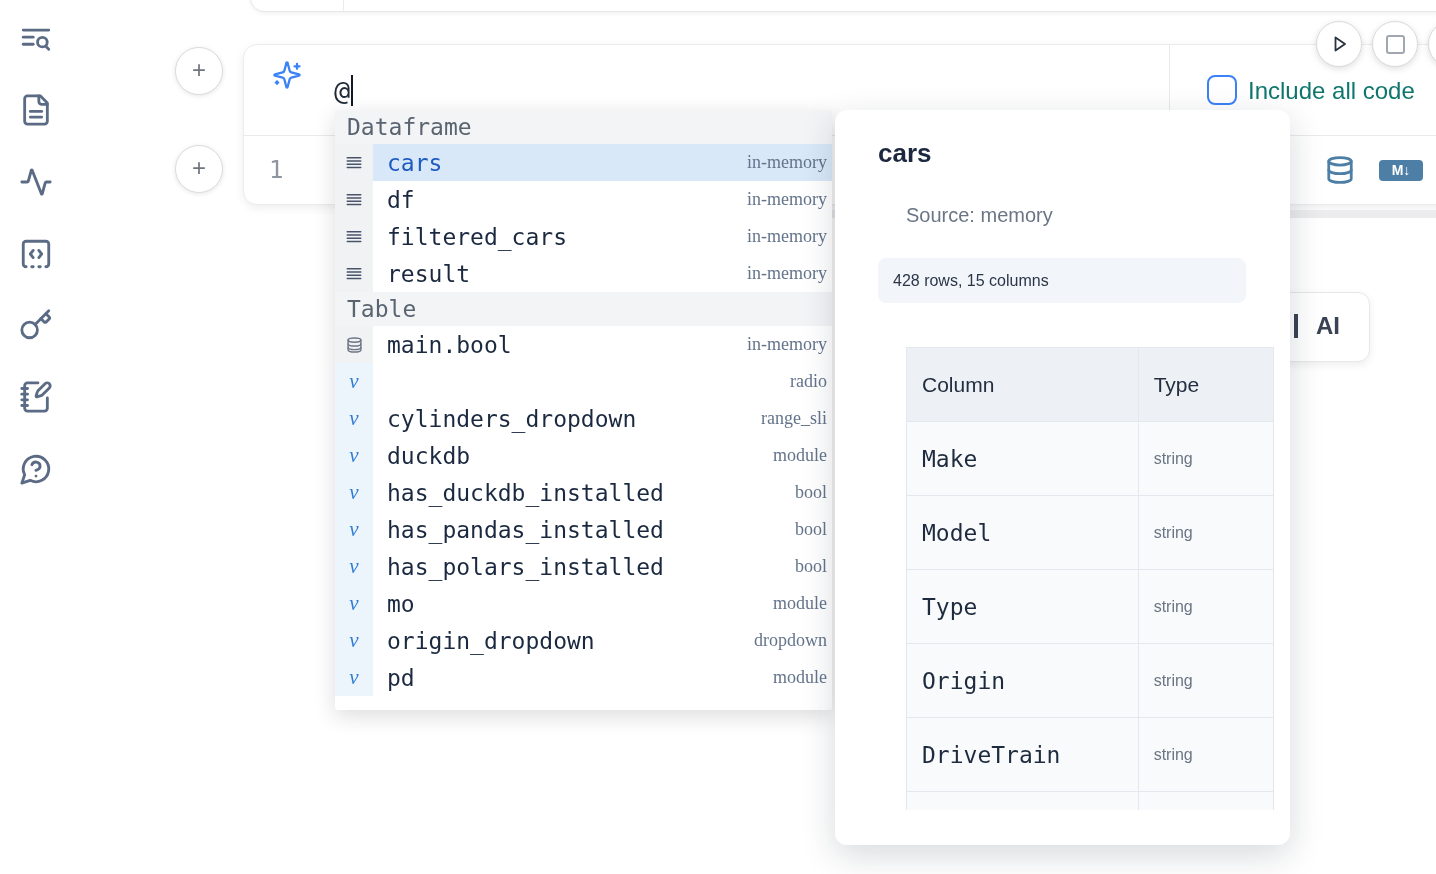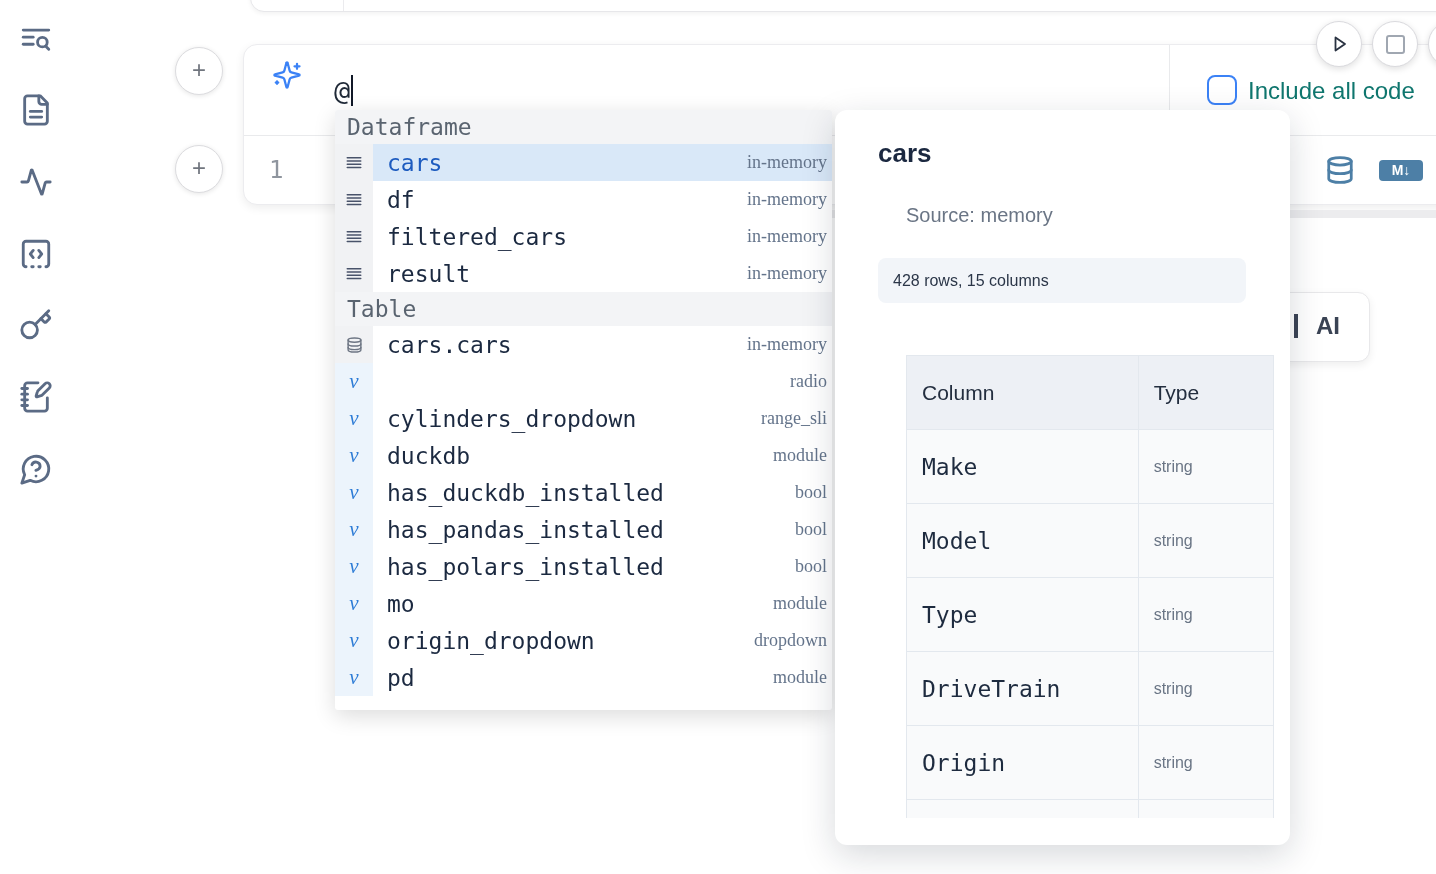--- a/index.html
+++ b/index.html
@@ -122,21 +122,21 @@
     background:#fff;border-radius:12px;box-shadow:0 10px 34px rgba(20,30,50,.17);
     z-index:6;box-sizing:border-box;
   }
   .panel-title{position:absolute;left:43px;top:28px;font-size:26px;font-weight:bold;color:#1b2840;}
   .panel-source{position:absolute;left:43px;top:94px;font-size:20px;color:#6a7585;margin-left:28px;}
   .panel-badge{
     position:absolute;left:43px;top:148px;width:368px;height:45px;box-sizing:border-box;
     background:#f2f5f9;border-radius:8px;font-size:16px;color:#2b3648;
     line-height:45px;padding-left:15px;
   }
-  .tbl-wrap{position:absolute;left:43px;top:245px;width:369px;height:463px;overflow:hidden;padding-left:28px;}
+  .tbl-wrap{position:absolute;left:43px;top:237px;width:369px;height:463px;overflow:hidden;padding-left:28px;}
   .ptable{border-collapse:collapse;width:368px;border:1px solid #e3e8ee;}
   .ptable th{
     background:#edf0f5;height:73px;text-align:left;padding:0 0 0 15px;
     font-size:21px;font-weight:normal;color:#232e3f;border:1px solid #e3e8ee;
   }
   .ptable td{
     background:#f9fafb;height:73px;padding:0 0 0 15px;border:1px solid #e3e8ee;
   }
   .col-name{font-family:"DejaVu Sans Mono",monospace;font-size:23px;color:#1e2b3f;}
   .col-type{font-size:16px;color:#6a7585;}
@@ -337,21 +337,21 @@
           <span class="tbl-icon">
             <svg viewBox="0 0 24 24" fill="none" stroke="currentColor" stroke-width="2" stroke-linecap="round">
               <ellipse cx="12" cy="5" rx="9" ry="3"></ellipse>
               <path d="M3 5v14a9 3 0 0 0 18 0V5"></path>
               <path d="M3 10.5a9 3 0 0 0 18 0"></path>
               <path d="M3 15.5a9 3 0 0 0 18 0"></path>
             </svg>
           </span>
         </div>
         <div class="ac-main">
-          <span class="ac-name">cars.cars</span>
+          <span class="ac-name">main.bool</span>
           <span class="ac-type">in-memory</span>
         </div>
       </div>
       <div class="ac-row">
         <div class="ac-gutter gutter-blue">
           <span class="var-glyph">v</span>
         </div>
         <div class="ac-main">
           <span class="ac-type">radio</span>
         </div>
@@ -450,27 +450,27 @@
           </tr>
           <tr>
             <td class="w1"><span class="col-name">Model</span></td>
             <td class="w2"><span class="col-type">string</span></td>
           </tr>
           <tr>
             <td class="w1"><span class="col-name">Type</span></td>
             <td class="w2"><span class="col-type">string</span></td>
           </tr>
           <tr>
+            <td class="w1"><span class="col-name">Origin</span></td>
+            <td class="w2"><span class="col-type">string</span></td>
+          </tr>
+          <tr>
             <td class="w1"><span class="col-name">DriveTrain</span></td>
             <td class="w2"><span class="col-type">string</span></td>
           </tr>
           <tr>
-            <td class="w1"><span class="col-name">Origin</span></td>
-            <td class="w2"><span class="col-type">string</span></td>
-          </tr>
-          <tr>
             <td class="w1"></td>
             <td class="w2"></td>
           </tr>
         </tbody>
     </table>
   </div>
 </div>
 
 </body></html>

